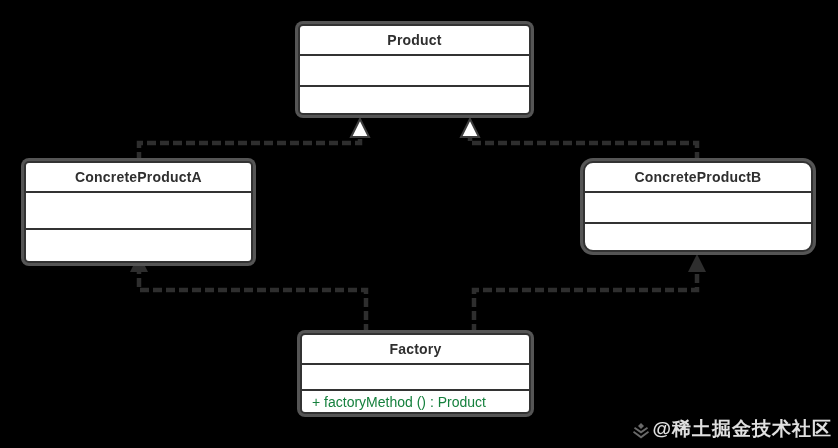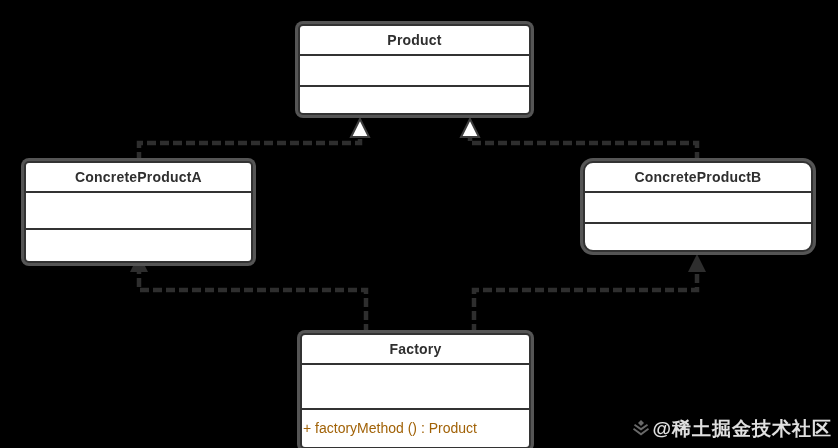--- a/index.html
+++ b/index.html
@@ -44,33 +44,33 @@
   }
   .uml-attrs {
     flex: 1.15;
     border-bottom: 2px solid #333333;
   }
   .uml-methods {
     flex: 1;
     display: flex;
     align-items: center;
     font-size: 14px;
-    color: #a16207;
-    padding-left: 1px;
+    color: #15803d;
+    padding-left: 10px;
   }
   .box-product        { left: 298px; top: 24px;  width: 233px; height: 91px; }
   .box-cpa            { left: 24px;  top: 161px; width: 229px; height: 102px; }
   .box-cpb            { left: 583px; top: 161px; width: 230px; height: 91px; border-radius: 10px; }
-  .box-factory        { left: 300px; top: 333px; width: 231px; height: 116px; }
+  .box-factory        { left: 300px; top: 333px; width: 231px; height: 81px; }
   .watermark {
     position: absolute;
     right: 6px;
     bottom: 6px;
     display: flex;
-    align-items: center;
+    align-items: flex-end;
     gap: 3px;
     color: rgba(255,255,255,0.88);
     font-size: 19px;
     font-weight: bold;
     letter-spacing: 1px;
     text-shadow: 0 0 3px rgba(0,0,0,0.8);
   }
   .wm-icon { display: inline-flex; opacity: 0.55; }
 </style>
 </head>

